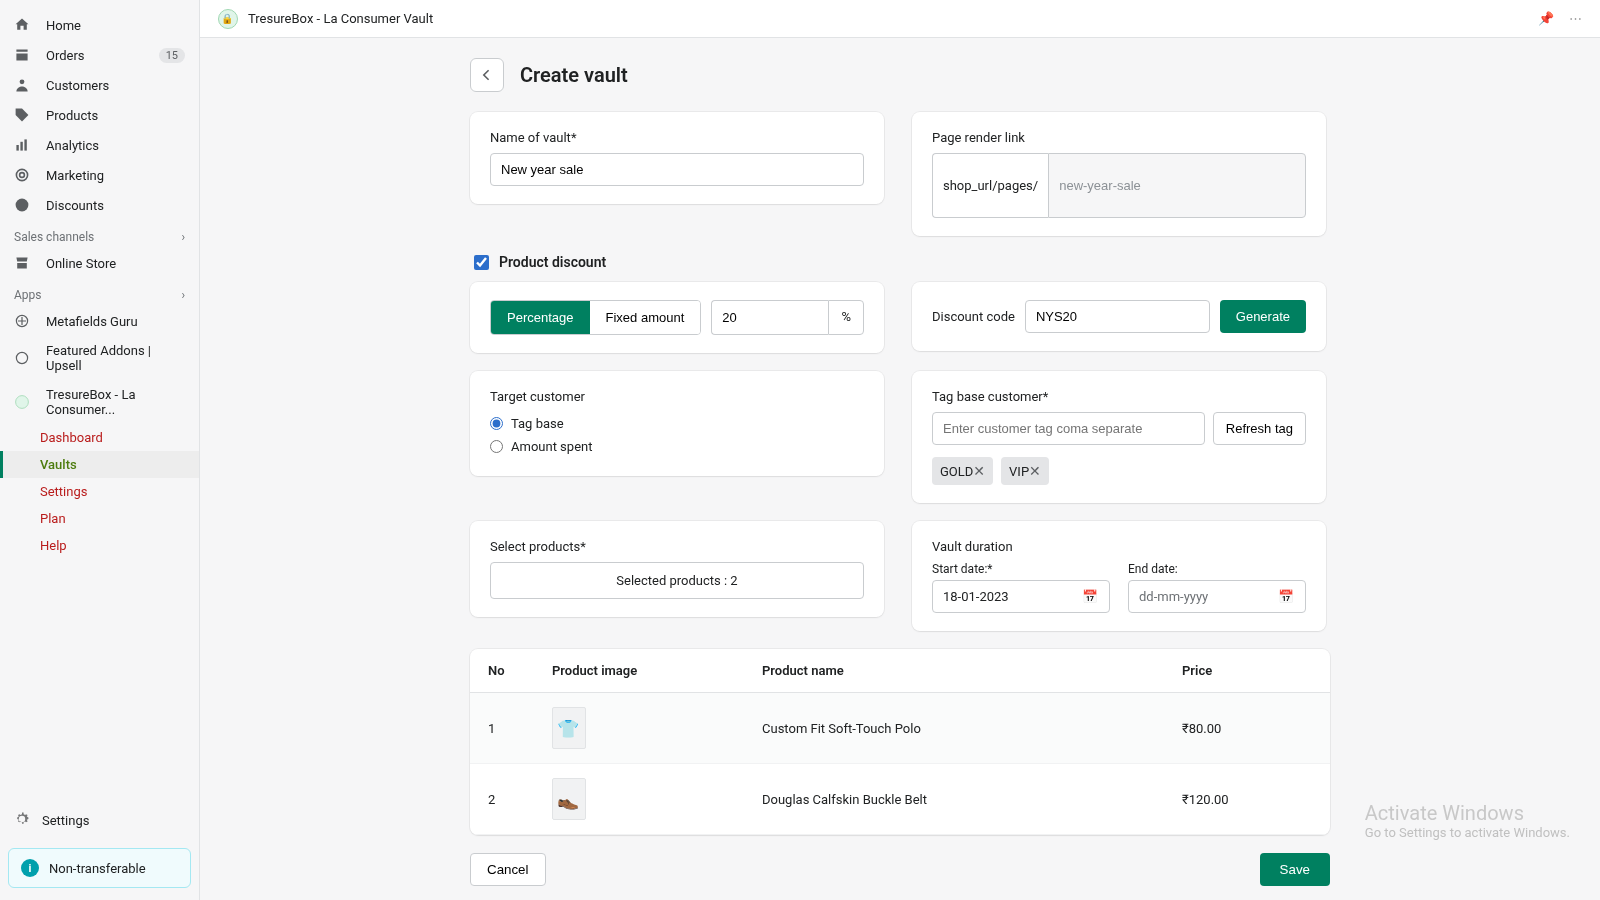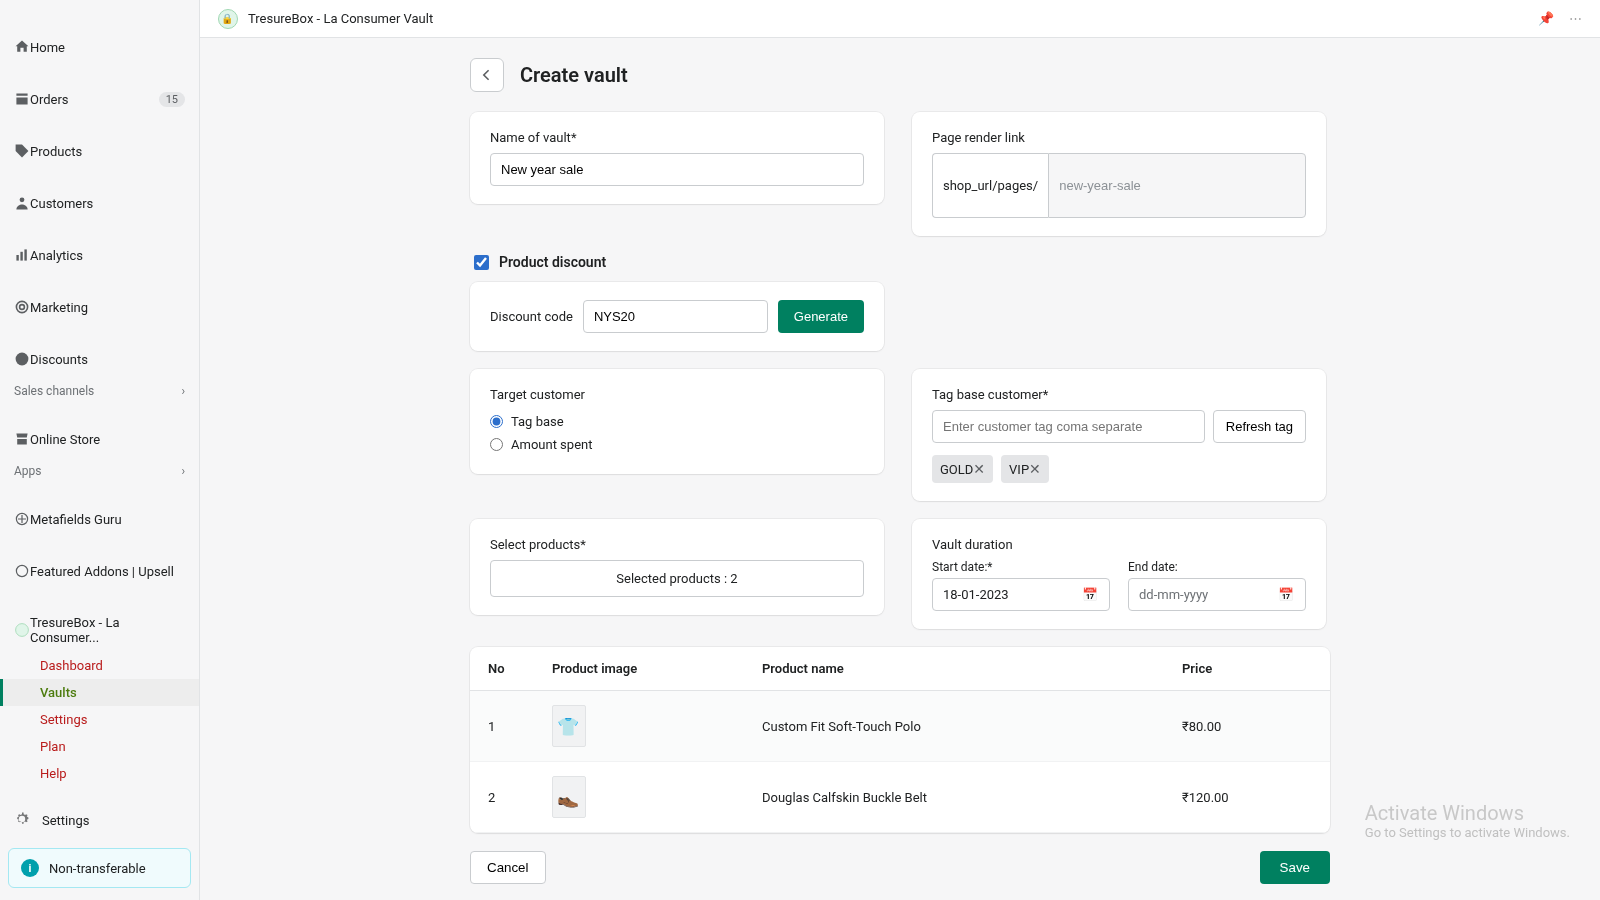--- a/index.html
+++ b/index.html
@@ -1,21 +1,21 @@
 <!DOCTYPE html>
 <html><head>
 <meta charset="utf-8">
 <style>
 * { box-sizing: border-box; margin: 0; padding: 0; }
 body { font-family: -apple-system, BlinkMacSystemFont, "Segoe UI", Roboto, sans-serif; font-size: 13px; color: #202223; background: #f6f6f7; width: 1600px; height: 900px; overflow: hidden; position: relative; }
 .app { display: flex; width: 100%; height: 100%; }
 
 
 .sidebar { width: 200px; background: #f6f6f7; border-right: 1px solid #e1e3e5; display: flex; flex-direction: column; padding-top: 10px; }
-.nav-item { display: flex; align-items: center; padding: 7px 14px; cursor: pointer; color: #202223; gap: 0; font-size: 13px; margin-top: 22px; }
+.nav-item { display: flex; align-items: center; padding: 7px 14px; cursor: pointer; color: #202223; gap: 16px; font-size: 13px; }
 .nav-item .icn { width: 16px; height: 16px; display: inline-flex; align-items: center; justify-content: center; color: #5c5f62; }
 .nav-item .badge { margin-left: auto; background: #e4e5e7; color: #5c5f62; border-radius: 8px; padding: 1px 7px; font-size: 11px; }
 .section-head { display: flex; justify-content: space-between; align-items: center; padding: 10px 14px 4px; color: #6d7175; font-size: 12px; }
 .sub-item { padding: 6px 14px 6px 40px; color: #b91c1c; cursor: pointer; font-size: 13px; }
 .sub-item.active { background: #ededed; border-left: 3px solid #008060; color: #4d7c0f; font-weight: 500; padding-left: 37px; }
 .sidebar-bottom { margin-top: auto; padding: 0 0 12px 0; }
 .settings-row { display: flex; align-items: center; gap: 12px; padding: 8px 14px; cursor: pointer; }
 .nontrans { margin: 10px 8px 0; border: 1px solid #a4e8f2; background: #f0fbfd; border-radius: 6px; padding: 10px 12px; display: flex; align-items: center; gap: 10px; }
 .nontrans .dot { width: 18px; height: 18px; border-radius: 50%; background: #00a0ac; display: inline-flex; align-items: center; justify-content: center; color: #fff; font-size: 11px; font-weight: bold; }
 
@@ -116,33 +116,33 @@
           <svg viewBox="0 0 20 20" fill="currentColor">
             <path d="M3 3h14v3H3zM3 8h14v9H3z"></path>
           </svg>
         </span>
       <span>Orders</span>
       <span class="badge">15</span>
     </div>
     <div class="nav-item">
       <span class="icn">
           <svg viewBox="0 0 20 20" fill="currentColor">
-            <path d="M2 2h8l8 8-8 8-8-8z"></path>
-          </svg>
-        </span>
-      <span>Products</span>
-    </div>
-    <div class="nav-item">
-      <span class="icn">
-          <svg viewBox="0 0 20 20" fill="currentColor">
             <circle cx="10" cy="6" r="3"></circle>
             <path d="M3 18c0-4 4-6 7-6s7 2 7 6z"></path>
           </svg>
         </span>
       <span>Customers</span>
+    </div>
+    <div class="nav-item">
+      <span class="icn">
+          <svg viewBox="0 0 20 20" fill="currentColor">
+            <path d="M2 2h8l8 8-8 8-8-8z"></path>
+          </svg>
+        </span>
+      <span>Products</span>
     </div>
     <div class="nav-item">
       <span class="icn">
           <svg viewBox="0 0 20 20" fill="currentColor">
             <rect x="3" y="10" width="3" height="7"></rect>
             <rect x="8" y="6" width="3" height="11"></rect>
             <rect x="13" y="3" width="3" height="14"></rect>
           </svg>
         </span>
       <span>Analytics</span>
@@ -265,20 +265,34 @@
             </div>
           </div>
         </div>
 
         <div class="checkbox-row" style="margin:0 0 12px 4px;">
           <input type="checkbox" checked="" style="accent-color: rgb(44, 110, 203); width: 15px; height: 15px;">
           <span>Product discount</span>
         </div>
 
         <div class="two-col">
+          <div class="col-left">
+            <div class="card">
+              <div class="disc-row">
+                <div class="seg">
+                  <button class="active">Percentage</button>
+                  <button>Fixed amount</button>
+                </div>
+                <div class="amt-wrap">
+                  <input class="input" value="20" style="">
+                  <span class="suffix">%</span>
+                </div>
+              </div>
+            </div>
+          </div>
           <div class="col-right">
             <div class="card">
               <div class="dc-row">
                 <span class="lbl">Discount code</span>
                 <input class="input" value="NYS20" style="">
                 <button class="gen-btn">Generate</button>
               </div>
             </div>
           </div>
         </div>

